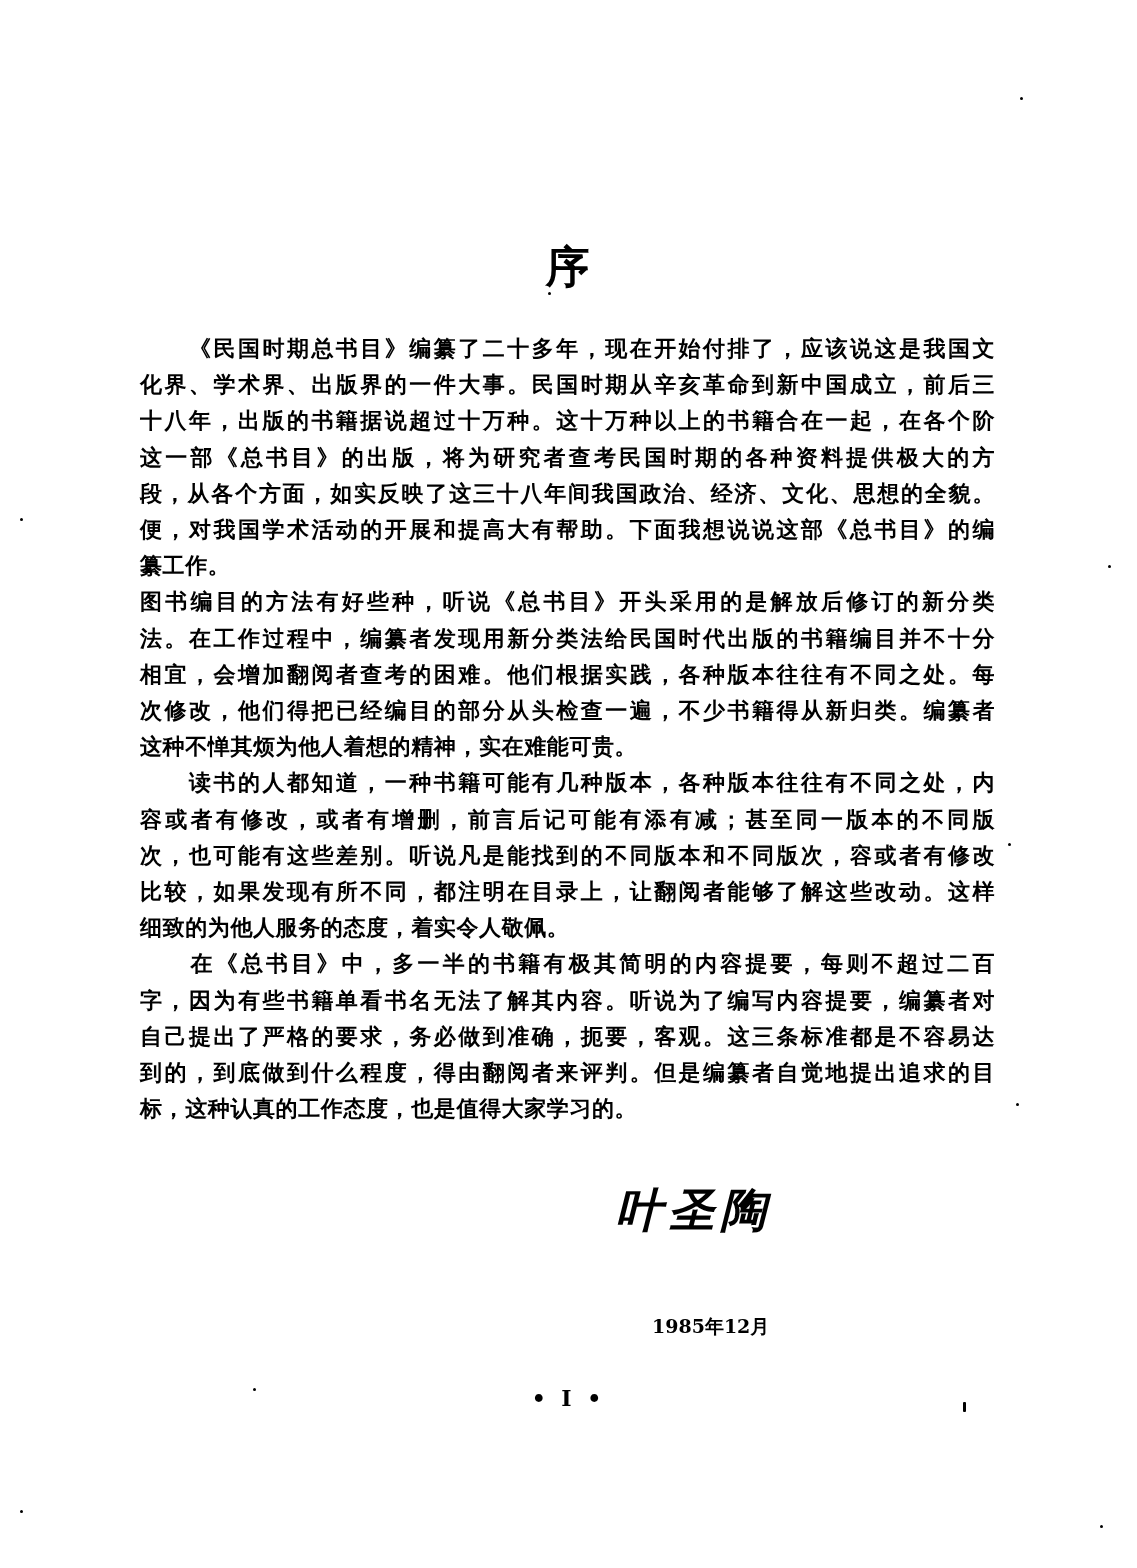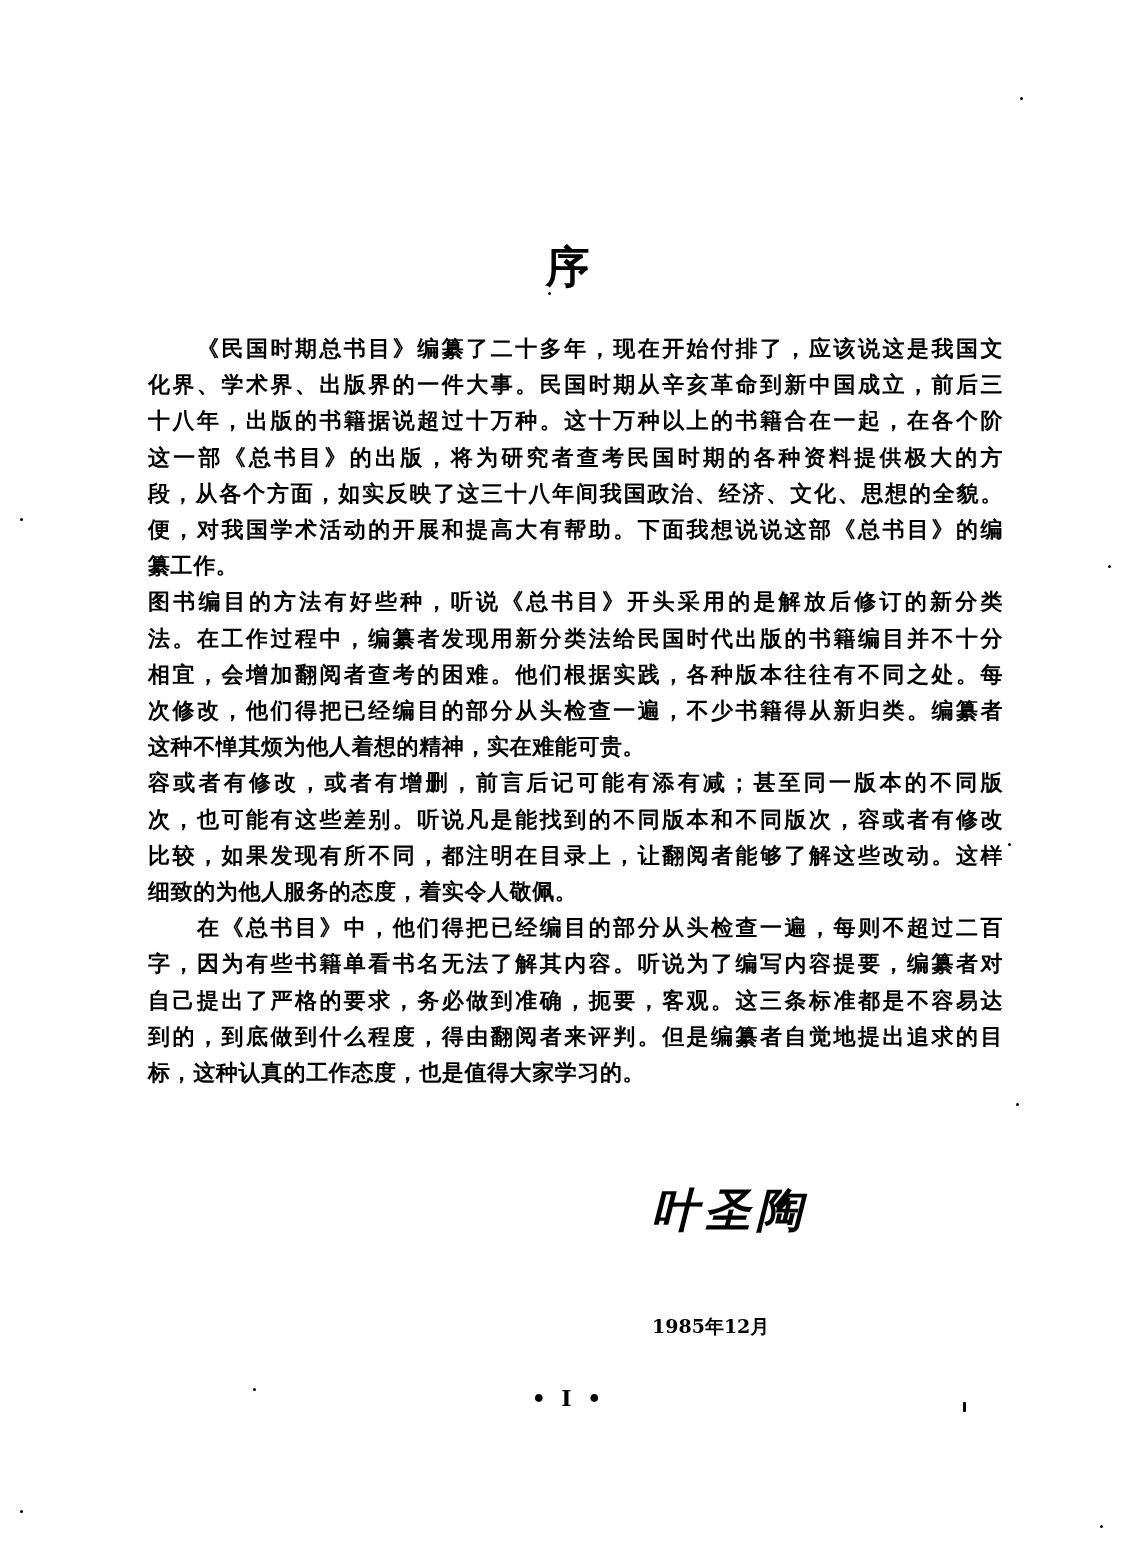--- a/index.html
+++ b/index.html
@@ -1,25 +1,25 @@
 <!DOCTYPE html>
 <html><head>
 <meta charset="utf-8">
 <style>
   html, body { margin: 0; padding: 0; background: #ffffff; }
   body { width: 1137px; height: 1568px; position: relative; overflow: hidden;
          font-family: "DejaVu Serif", "Liberation Serif", serif; color: #000; }
   .title { position: absolute; left: 0; width: 1137px; top: 238px; text-align: center;
            font-size: 44px; font-weight: bold; letter-spacing: 2px; }
-  .body { position: absolute; left: 148px; top: 330px; width: 855px; }
+  .body { position: absolute; left: 140px; top: 330px; width: 855px; }
   .para { margin: 0; font-size: 22px; line-height: 36.2px; text-align: justify;
           text-align-last: left; font-weight: bold; letter-spacing: 0.6px; }
   .para .line { display: block; white-space: nowrap; text-align: justify; text-align-last: justify; }
   .para .line.last { text-align-last: left; }
-  .sign { position: absolute; left: 652px; top: 1180px; font-size: 46px; font-style: italic;
+  .sign { position: absolute; left: 616px; top: 1180px; font-size: 46px; font-style: italic;
           font-weight: bold; letter-spacing: 6px; font-family: "DejaVu Serif", serif; }
   .date { position: absolute; left: 652px; top: 1314px; font-size: 19px; font-weight: bold; }
   .pageno { position: absolute; left: 0; width: 1137px; top: 1385px; text-align: center;
             font-size: 22px; font-weight: bold; letter-spacing: 4px; }
   .speck { position: absolute; width: 3px; height: 3px; background: #000; border-radius: 50%; }
 </style>
 </head>
 <body>
 
 <div>
@@ -36,27 +36,28 @@
       <span class="line last">纂工作。</span>
     </p>
     <p class="para">
       <span class="line">图书编目的方法有好些种，听说《总书目》开头采用的是解放后修订的新分类</span>
       <span class="line">法。在工作过程中，编纂者发现用新分类法给民国时代出版的书籍编目并不十分</span>
       <span class="line">相宜，会增加翻阅者查考的困难。他们根据实践，各种版本往往有不同之处。每</span>
       <span class="line">次修改，他们得把已经编目的部分从头检查一遍，不少书籍得从新归类。编纂者</span>
       <span class="line last">这种不惮其烦为他人着想的精神，实在难能可贵。</span>
     </p>
     <p class="para">
+      <span class="line">　　读书的人都知道，一种书籍可能有几种版本，各种版本往往有不同之处，内</span>
       <span class="line">容或者有修改，或者有增删，前言后记可能有添有减；甚至同一版本的不同版</span>
       <span class="line">次，也可能有这些差别。听说凡是能找到的不同版本和不同版次，容或者有修改</span>
       <span class="line">比较，如果发现有所不同，都注明在目录上，让翻阅者能够了解这些改动。这样</span>
       <span class="line last">细致的为他人服务的态度，着实令人敬佩。</span>
     </p>
     <p class="para">
-      <span class="line">　　在《总书目》中，他们得把已经编目的部分从头检查一遍，每则不超过二百</span>
+      <span class="line">　　在《总书目》中，多一半的书籍有极其简明的内容提要，每则不超过二百</span>
       <span class="line">字，因为有些书籍单看书名无法了解其内容。听说为了编写内容提要，编纂者对</span>
       <span class="line">自己提出了严格的要求，务必做到准确，扼要，客观。这三条标准都是不容易达</span>
       <span class="line">到的，到底做到什么程度，得由翻阅者来评判。但是编纂者自觉地提出追求的目</span>
       <span class="line last">标，这种认真的工作态度，也是值得大家学习的。</span>
     </p>
   </div>
 
   <div class="sign">叶圣陶</div>
   <div class="date">1985年12月</div>
   <div class="pageno">• I •</div>

